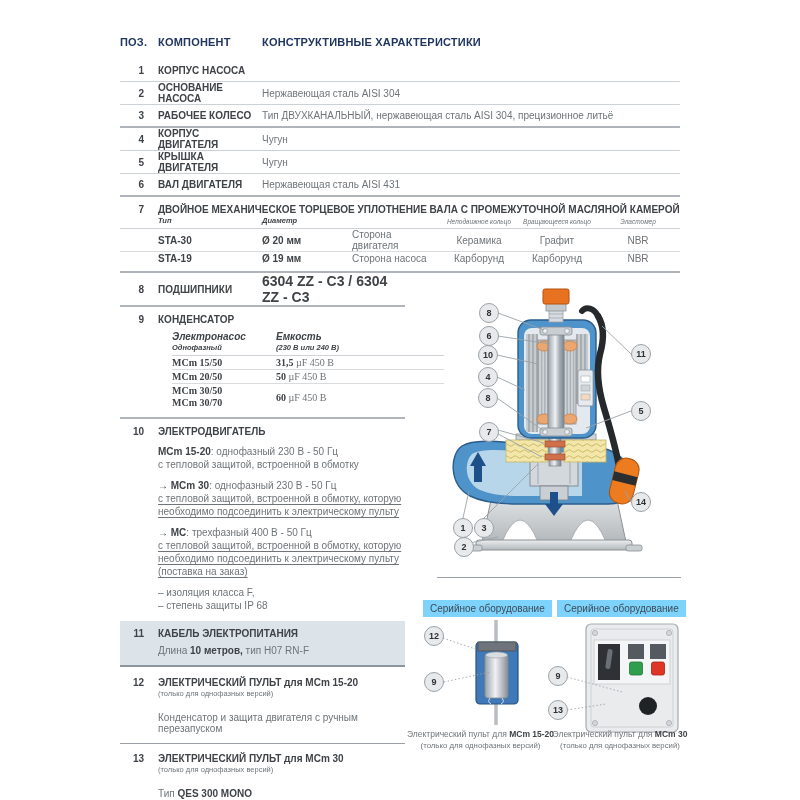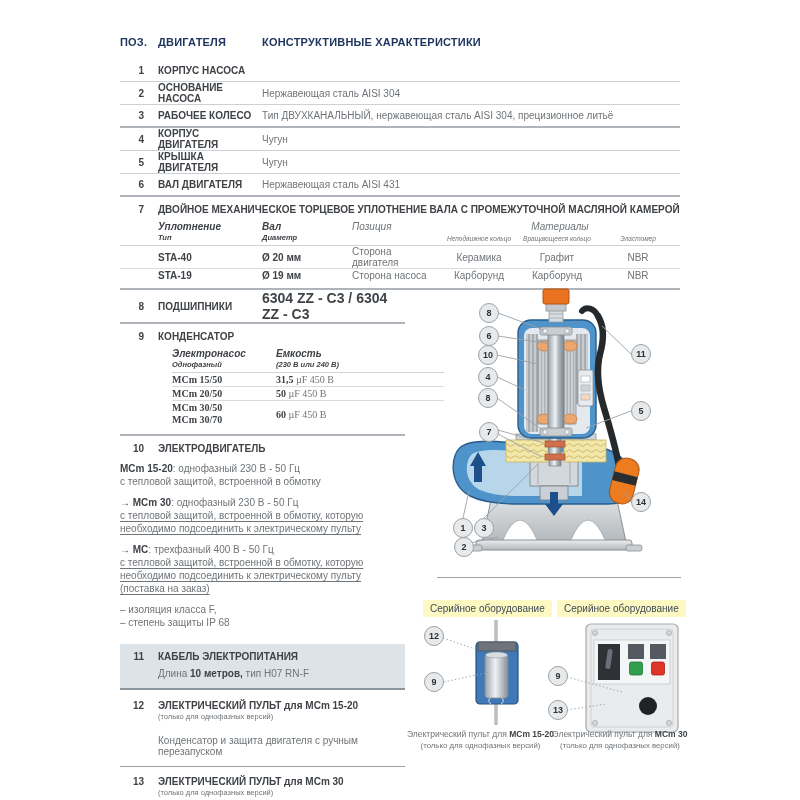--- a/index.html
+++ b/index.html
@@ -32,50 +32,50 @@
            font-size:10px;min-height:13px;align-items:center;border-bottom:1px solid #d8dcdf;}
   .sealrow:last-child{border-bottom:none;}
   .subline{border-bottom:1px solid #cfd3d7;}
   
   .captbl{margin-left:52px;width:272px;padding-bottom:7px;}
   .caprow{display:grid;grid-template-columns:104px 1fr;align-items:center;
           font-size:10px;min-height:13px;border-bottom:1px solid #d8dcdf;font-family:Liberation Serif, serif;}
   .caprow:last-child{border-bottom:none;}
   .pre{white-space:pre-line;line-height:12px;padding:1px 0;}
   
-  .motorbody{width:268px;color:var(--gray);font-size:10px;line-height:13px;padding-bottom:15px;}
+  .motorbody{margin-left:38px;width:268px;color:var(--gray);font-size:10px;line-height:13px;padding-bottom:9px;}
   .mblock{margin-top:8px;}
   .u{text-decoration:underline;text-underline-offset:2px;}
   .bullets{margin-top:8px;}
   
   .hl{background:var(--hl);border-bottom:2px solid #8b959e;padding:7px 0 9px;}
   .hl .body{margin-top:6px;}
   .secbody{margin-left:38px;color:var(--gray);font-size:10px;}
   .note{font-size:7.5px;color:var(--gray);margin-left:38px;margin-top:1px;}
   .body-sp{margin-top:14px;padding-bottom:9px;}
   .sep-dark{border-bottom:1px solid #9aa0a6;}
   
   .pump-wrap{position:absolute;left:432px;top:286px;}
   .diag-sep{position:absolute;left:437px;top:577px;width:244px;border-top:1px solid #9ba1a7;}
-  .eq-hdr{position:absolute;background:#fef9c3;color:#3e4a57;font-size:10px;padding:3px 7px;}
+  .eq-hdr{position:absolute;background:#7dd3fc;color:#3e4a57;font-size:10px;padding:3px 7px;}
   .eq-svg{position:absolute;}
   .caption{position:absolute;text-align:center;font-size:8.5px;color:var(--gray);line-height:11px;}
   .caption .nt{font-size:7.8px;}
   svg text.callout{font:bold 9px "Liberation Sans",sans-serif;fill:#2e3236;text-anchor:middle;}
 </style>
 </head>
 <body>
 
 <div class="page">
 
   <div class="specs">
 
     <div class="grid3 hdr">
       <div>ПОЗ.</div>
-      <div>ДВИГАТЕЛЯ</div>
+      <div>КОМПОНЕНТ</div>
       <div>КОНСТРУКТИВНЫЕ ХАРАКТЕРИСТИКИ</div>
     </div>
 
     <div class="grid3 row">
       <div class="pos">1</div>
       <div class="comp">КОРПУС НАСОСА</div>
     </div>
     <div class="grid3 row">
       <div class="pos">2</div>
       <div class="comp">ОСНОВАНИЕ НАСОСА</div>
@@ -99,40 +99,33 @@
     <div class="grid3 row heavy">
       <div class="pos">6</div>
       <div class="comp">ВАЛ ДВИГАТЕЛЯ</div>
       <div class="chars">Нержавеющая сталь AISI 431</div>
     </div>
 
     <div class="sec heavy" style="padding-bottom:6px;">
       <div class="sec-title">
         <div class="pos">7</div>
         <div class="comp">ДВОЙНОЕ МЕХАНИЧЕСКОЕ ТОРЦЕВОЕ УПЛОТНЕНИЕ ВАЛА С ПРОМЕЖУТОЧНОЙ МАСЛЯНОЙ КАМЕРОЙ</div>
-      </div>
-      <div class="sealgrid">
-        <div></div>
-        <div class="hcell">Уплотнение</div>
-        <div class="hcell">Вал</div>
-        <div class="hcell2">Позиция</div>
-        <div class="hcell2 ctr" style="grid-column:5/8;">Материалы</div>
       </div>
       <div class="sealgrid subline">
         <div></div>
         <div class="sub">Тип</div>
         <div class="sub">Диаметр</div>
         <div></div>
         <div class="sub tiny">Неподвижное кольцо</div>
         <div class="sub tiny">Вращающееся кольцо</div>
         <div class="sub tiny">Эластомер</div>
       </div>
       <div class="sealrow">
         <div></div>
-        <div class="b">STA-40</div>
+        <div class="b">STA-30</div>
         <div class="b">Ø 20 мм</div>
         <div class="chars">Сторона двигателя</div>
         <div class="chars ctr">Керамика</div>
         <div class="chars ctr">Графит</div>
         <div class="chars ctr">NBR</div>
       </div>
       <div class="sealrow">
         <div></div>
         <div class="b">STA-19</div>
         <div class="b">Ø 19 мм</div>

